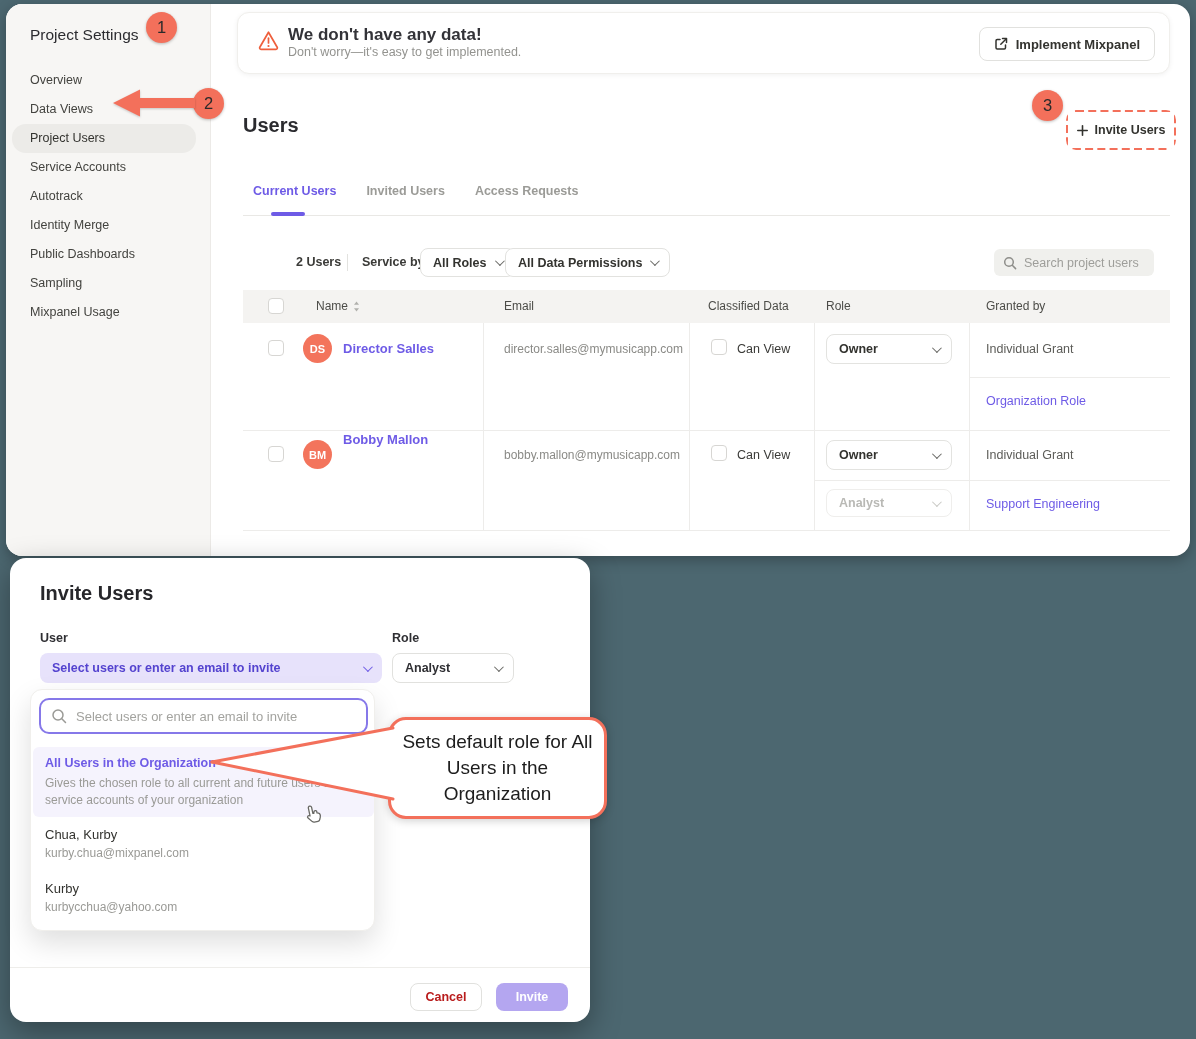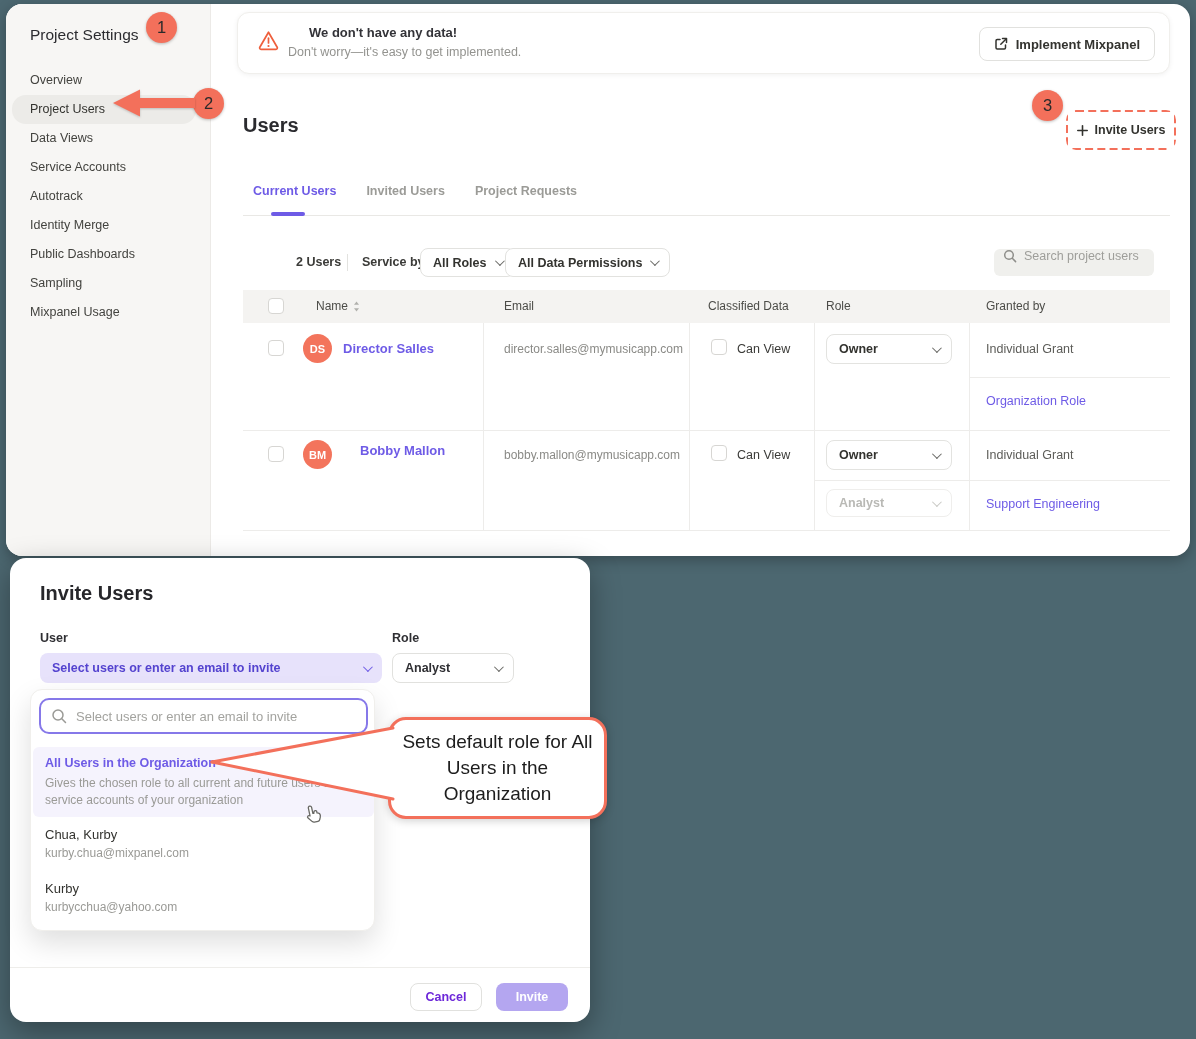--- a/index.html
+++ b/index.html
@@ -31,21 +31,21 @@
     white-space:nowrap;
   }
   .nav-item.active { background:#ecebe8; color:#33332f; }
 
   
   .banner {
     position:absolute; left:231px; top:8px; width:933px; height:62px;
     background:#fff; border:1px solid #f0efec; border-radius:12px;
     box-shadow:0 1px 5px rgba(0,0,0,.06);
   }
-  .banner-title { position:absolute; left:50px; top:12px; font-size:13px; font-weight:700; color:#333338;margin-left:21px; }
+  .banner-title { position:absolute; left:50px; top:12px; font-size:17px; font-weight:700; color:#333338; }
   .banner-sub   { position:absolute; left:50px; top:32px; font-size:12.5px; color:#93938f; }
   .warn-icon { position:absolute; left:19px; top:16px; }
   .impl-btn {
     position:absolute; right:14px; top:14px; height:34px; padding:0 14px;
     display:flex; align-items:center; gap:8px;
     background:#fff; border:1px solid #e1e1de; border-radius:8px;
     font-size:13px; font-weight:700; color:#33332f; cursor:pointer;
   }
 
   
@@ -75,21 +75,21 @@
   .pill-btn {
     position:absolute; top:0; height:29px; padding:0 12px;
     display:flex; align-items:center; gap:8px;
     background:#fff; border:1px solid #e2e2df; border-radius:8px;
     font-size:12.5px; font-weight:700; color:#33332f; cursor:pointer;
   }
   .pill-roles { left:177px; }
   .pill-perms { left:262px; }
   .search-box {
     position:absolute; left:751px; top:1px; width:160px; height:27px;
-    background:#f0f0ed; border-radius:6px; display:flex; align-items:flex-start; padding:0 9px; gap:7px;
+    background:#f0f0ed; border-radius:6px; display:flex; align-items:center; padding:0 9px; gap:7px;
   }
   .search-box input {
     border:none; outline:none; background:transparent; width:120px;
     font-family:"Liberation Sans",sans-serif; font-size:12.5px; color:#55554f;
   }
   .search-box input::placeholder { color:#9e9e9a; }
 
   
   .table { position:absolute; left:237px; top:286px; width:927px; height:245px; }
   .thead { position:absolute; left:0; top:0; width:927px; height:33px; background:#f4f3f1; }
@@ -155,21 +155,21 @@
              padding:9px 12px 0 12px; cursor:pointer; }
   .dd-opt1-name { font-size:12.5px; font-weight:700; color:#6e5be6; }
   .dd-opt1-desc { margin-top:5px; font-size:12px; line-height:17px; color:#9a9a96; width:315px; }
   .dd-opt { position:absolute; left:14px; cursor:pointer; }
   .dd-opt-name { font-size:13px; color:#33332f; }
   .dd-opt-mail { margin-top:4px; font-size:12px; color:#9a9a96; }
   .modal-footer-line { position:absolute; left:0; top:409px; width:580px; height:1px; background:#eeede a; background:#eeedea; }
   .btn-cancel {
     position:absolute; left:400px; top:425px; width:72px; height:28px;
     background:#fff; border:1px solid #e1e1de; border-radius:8px;
-    font-family:"Liberation Sans",sans-serif; font-size:12.5px; font-weight:700; color:#6d28d9; cursor:pointer;
+    font-family:"Liberation Sans",sans-serif; font-size:12.5px; font-weight:700; color:#b91c1c; cursor:pointer;
   }
   .btn-invite {
     position:absolute; left:486px; top:425px; width:72px; height:28px;
     background:#b4a6f0; border:none; border-radius:8px;
     font-family:"Liberation Sans",sans-serif; font-size:12.5px; font-weight:700; color:#fff; cursor:pointer;
   }
 
   
   .badge {
     position:absolute; width:31px; height:31px; border-radius:50%;
@@ -194,22 +194,22 @@
 </style>
 </head>
 <body>
 
 <div class="page">
 
   <div class="sidebar">
     <div class="sb-title">Project Settings</div>
     <div class="nav">
       <div class="nav-item">Overview</div>
+      <div class="nav-item">Data Views</div>
       <div class="nav-item active">Project Users</div>
-      <div class="nav-item">Data Views</div>
       <div class="nav-item">Service Accounts</div>
       <div class="nav-item">Autotrack</div>
       <div class="nav-item">Identity Merge</div>
       <div class="nav-item">Public Dashboards</div>
       <div class="nav-item">Sampling</div>
       <div class="nav-item">Mixpanel Usage</div>
     </div>
   </div>
 
   <div class="banner">
@@ -236,21 +236,21 @@
     <svg width="11" height="11" viewBox="0 0 11 11" stroke="#33332f" stroke-width="1.6" stroke-linecap="round">
       <line x1="5.5" y1="0.8" x2="5.5" y2="10.2"></line>
         <line x1="0.8" y1="5.5" x2="10.2" y2="5.5"></line>
     </svg>
     <span>Invite Users</span>
   </button>
 
   <div class="tabs">
     <div class="tab active">Current Users</div>
     <div class="tab">Invited Users</div>
-    <div class="tab">Project Requests</div>
+    <div class="tab">Access Requests</div>
   </div>
   <div class="tabs-divider"></div>
   <div class="tab-underline"></div>
 
   <div class="filter-row">
     <div class="f-count">2 Users</div>
     <div class="f-sep"></div>
     <div class="f-label">Service by</div>
     <div class="pill-btn pill-roles">
       <span>All Roles</span>
@@ -304,21 +304,21 @@
       <div class="muted-label" style="left:743px;top:52px;">Individual Grant</div>
       <div class="hline" style="left:726px;top:87px;width:201px;"></div>
       <div class="link-label" style="left:743px;top:104px;">Organization Role</div>
     </div>
 
     <div class="hline" style="left:0;top:140px;width:927px;"></div>
 
     <div>
       <div class="cb" style="position:absolute;left:25px;top:156px;"></div>
       <div class="avatar" style="left:60px;top:150px;">BM</div>
-      <div class="name-link" style="left:100px;top:153px;margin-left:17px;">Bobby Mallon</div>
+      <div class="name-link" style="left:100px;top:142px;">Bobby Mallon</div>
       <div class="email-txt" style="left:261px;top:158px;">bobby.mallon@mymusicapp.com</div>
       <div class="cb" style="position:absolute;left:468px;top:155px;"></div>
       <div class="cell-label" style="left:494px;top:158px;">Can View</div>
       <div class="role-select" style="left:583px;top:150px;">
         <span>Owner</span>
         <span class="chev"></span>
       </div>
       <div class="muted-label" style="left:743px;top:158px;">Individual Grant</div>
       <div class="hline" style="left:571px;top:190px;width:356px;"></div>
       <div class="role-select disabled" style="left:583px;top:199px;height:28px;">

